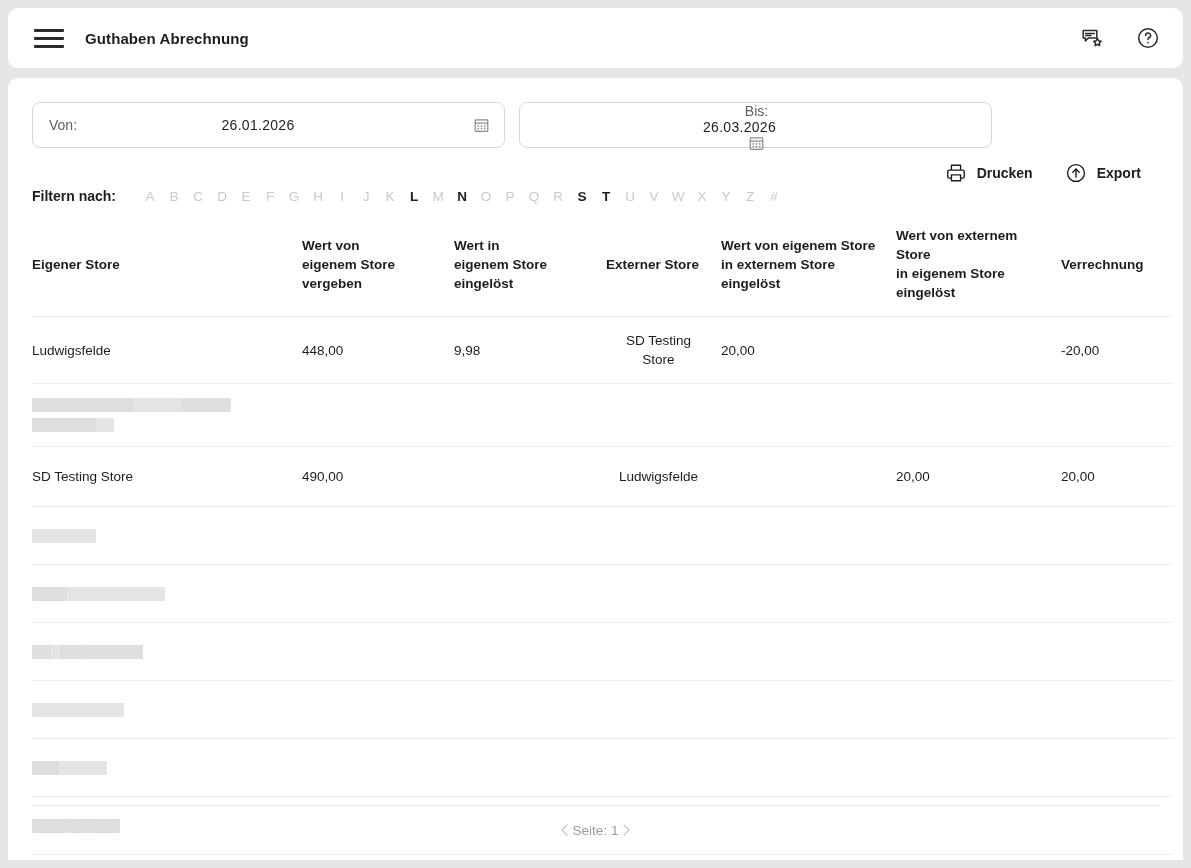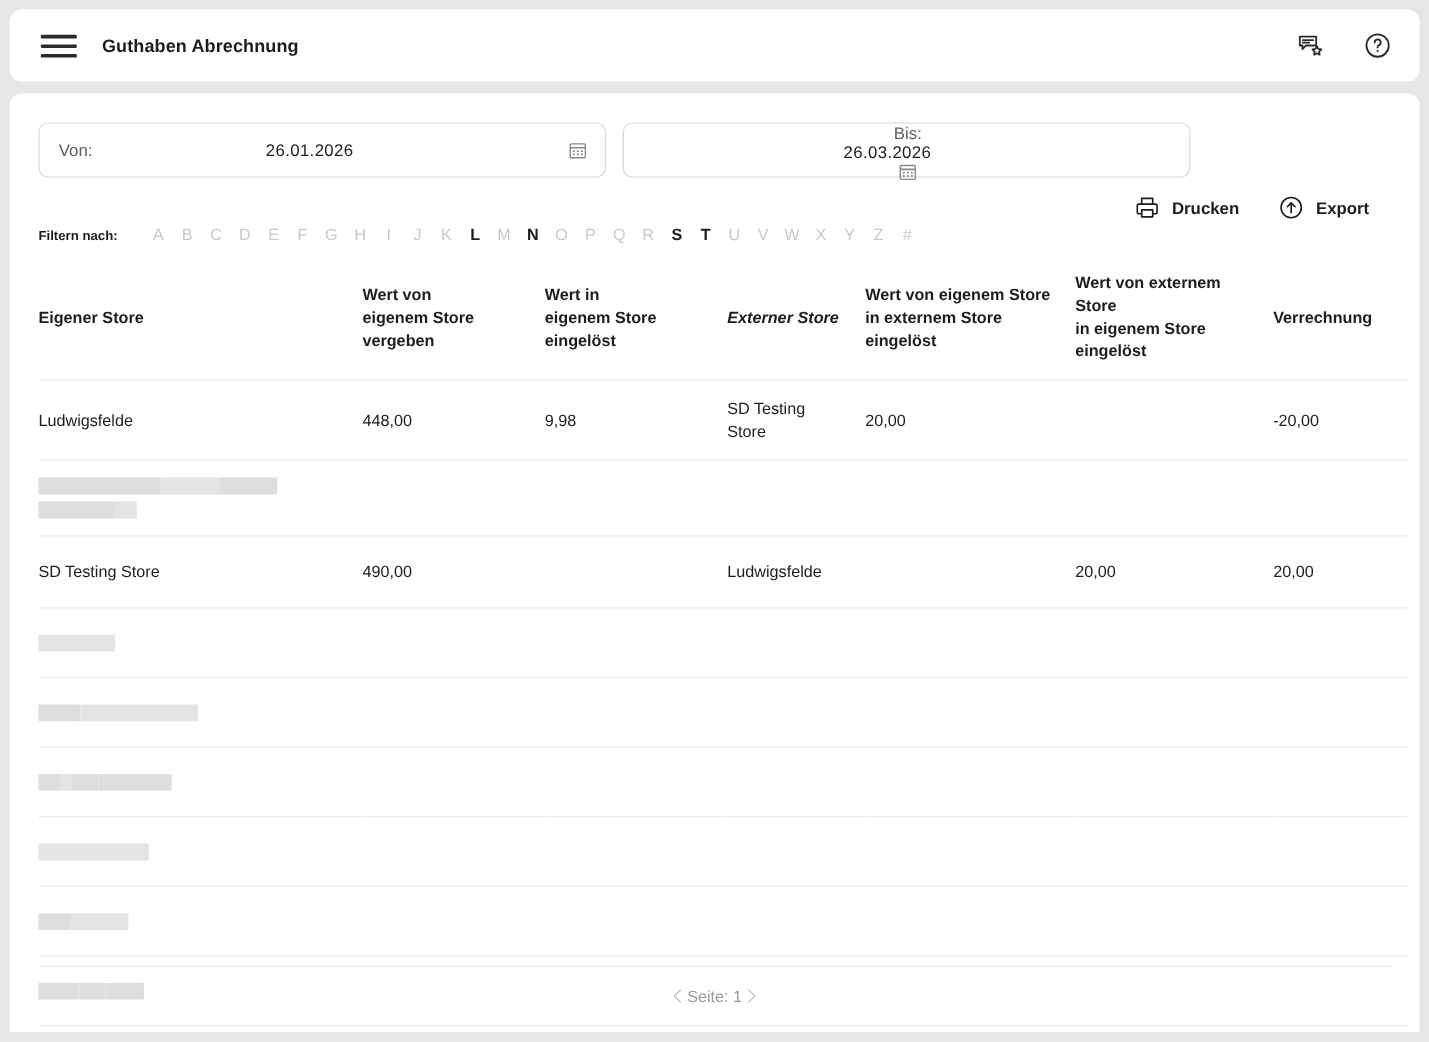--- a/index.html
+++ b/index.html
@@ -158,21 +158,21 @@
   }
 
   .alpharow {
     position: absolute;
     left: 0;
     top: 26px;
     display: flex;
     align-items: baseline;
   }
   .alpha-title {
-    font-size: 11px;
+    font-size: 14px;
     font-weight: bold;
     color: #1d1d1d;
     margin-right: 22px;
     white-space: nowrap;
   }
   .alpha-letters { display: flex; }
   .alpha {
     width: 24px;
     text-align: center;
     font-size: 13.5px;
@@ -206,21 +206,21 @@
     font-size: 13.5px;
     color: #1d1d1d;
     line-height: 19px;
     padding: 14px 10px 14px 0;
     border-bottom: 1px solid #ececec;
     vertical-align: middle;
   }
   th.c0, td.c0 { width: 270px; padding-left: 8px; }
   th.c1, td.c1 { width: 152px; }
   th.c2, td.c2 { width: 152px; margin-left: 36px; }
-  th.c3, td.c3 { width: 115px; }
+  th.c3, td.c3 { width: 115px; text-align: center; }
   th.c4, td.c4 { width: 175px; }
   th.c5, td.c5 { width: 165px; }
   th.c6, td.c6 { width: 112px; }
 
   tr.datarow td { height: 60px; }
   tr.skelrow td { height: 58px; }
 
   
   .skel {
     height: 14px;
@@ -393,21 +393,21 @@
     <table class="grid">
       <thead>
         <tr>
           <th class="c0" style="white-space:pre-line;">Eigener Store</th>
           <th class="c1" style="white-space:pre-line;">Wert von
 eigenem Store
 vergeben</th>
           <th class="c2" style="white-space:pre-line;">Wert in
 eigenem Store
 eingelöst</th>
-          <th class="c3" style="white-space:pre-line;font-style:italic;">Externer Store</th>
+          <th class="c3" style="white-space:pre-line;">Externer Store</th>
           <th class="c4" style="white-space:pre-line;">Wert von eigenem Store
 in externem Store
 eingelöst</th>
           <th class="c5" style="white-space:pre-line;">Wert von externem Store
 in eigenem Store
 eingelöst</th>
           <th class="c6" style="white-space:pre-line;">Verrechnung</th>
         </tr>
       </thead>
       <tbody id="table-body">

